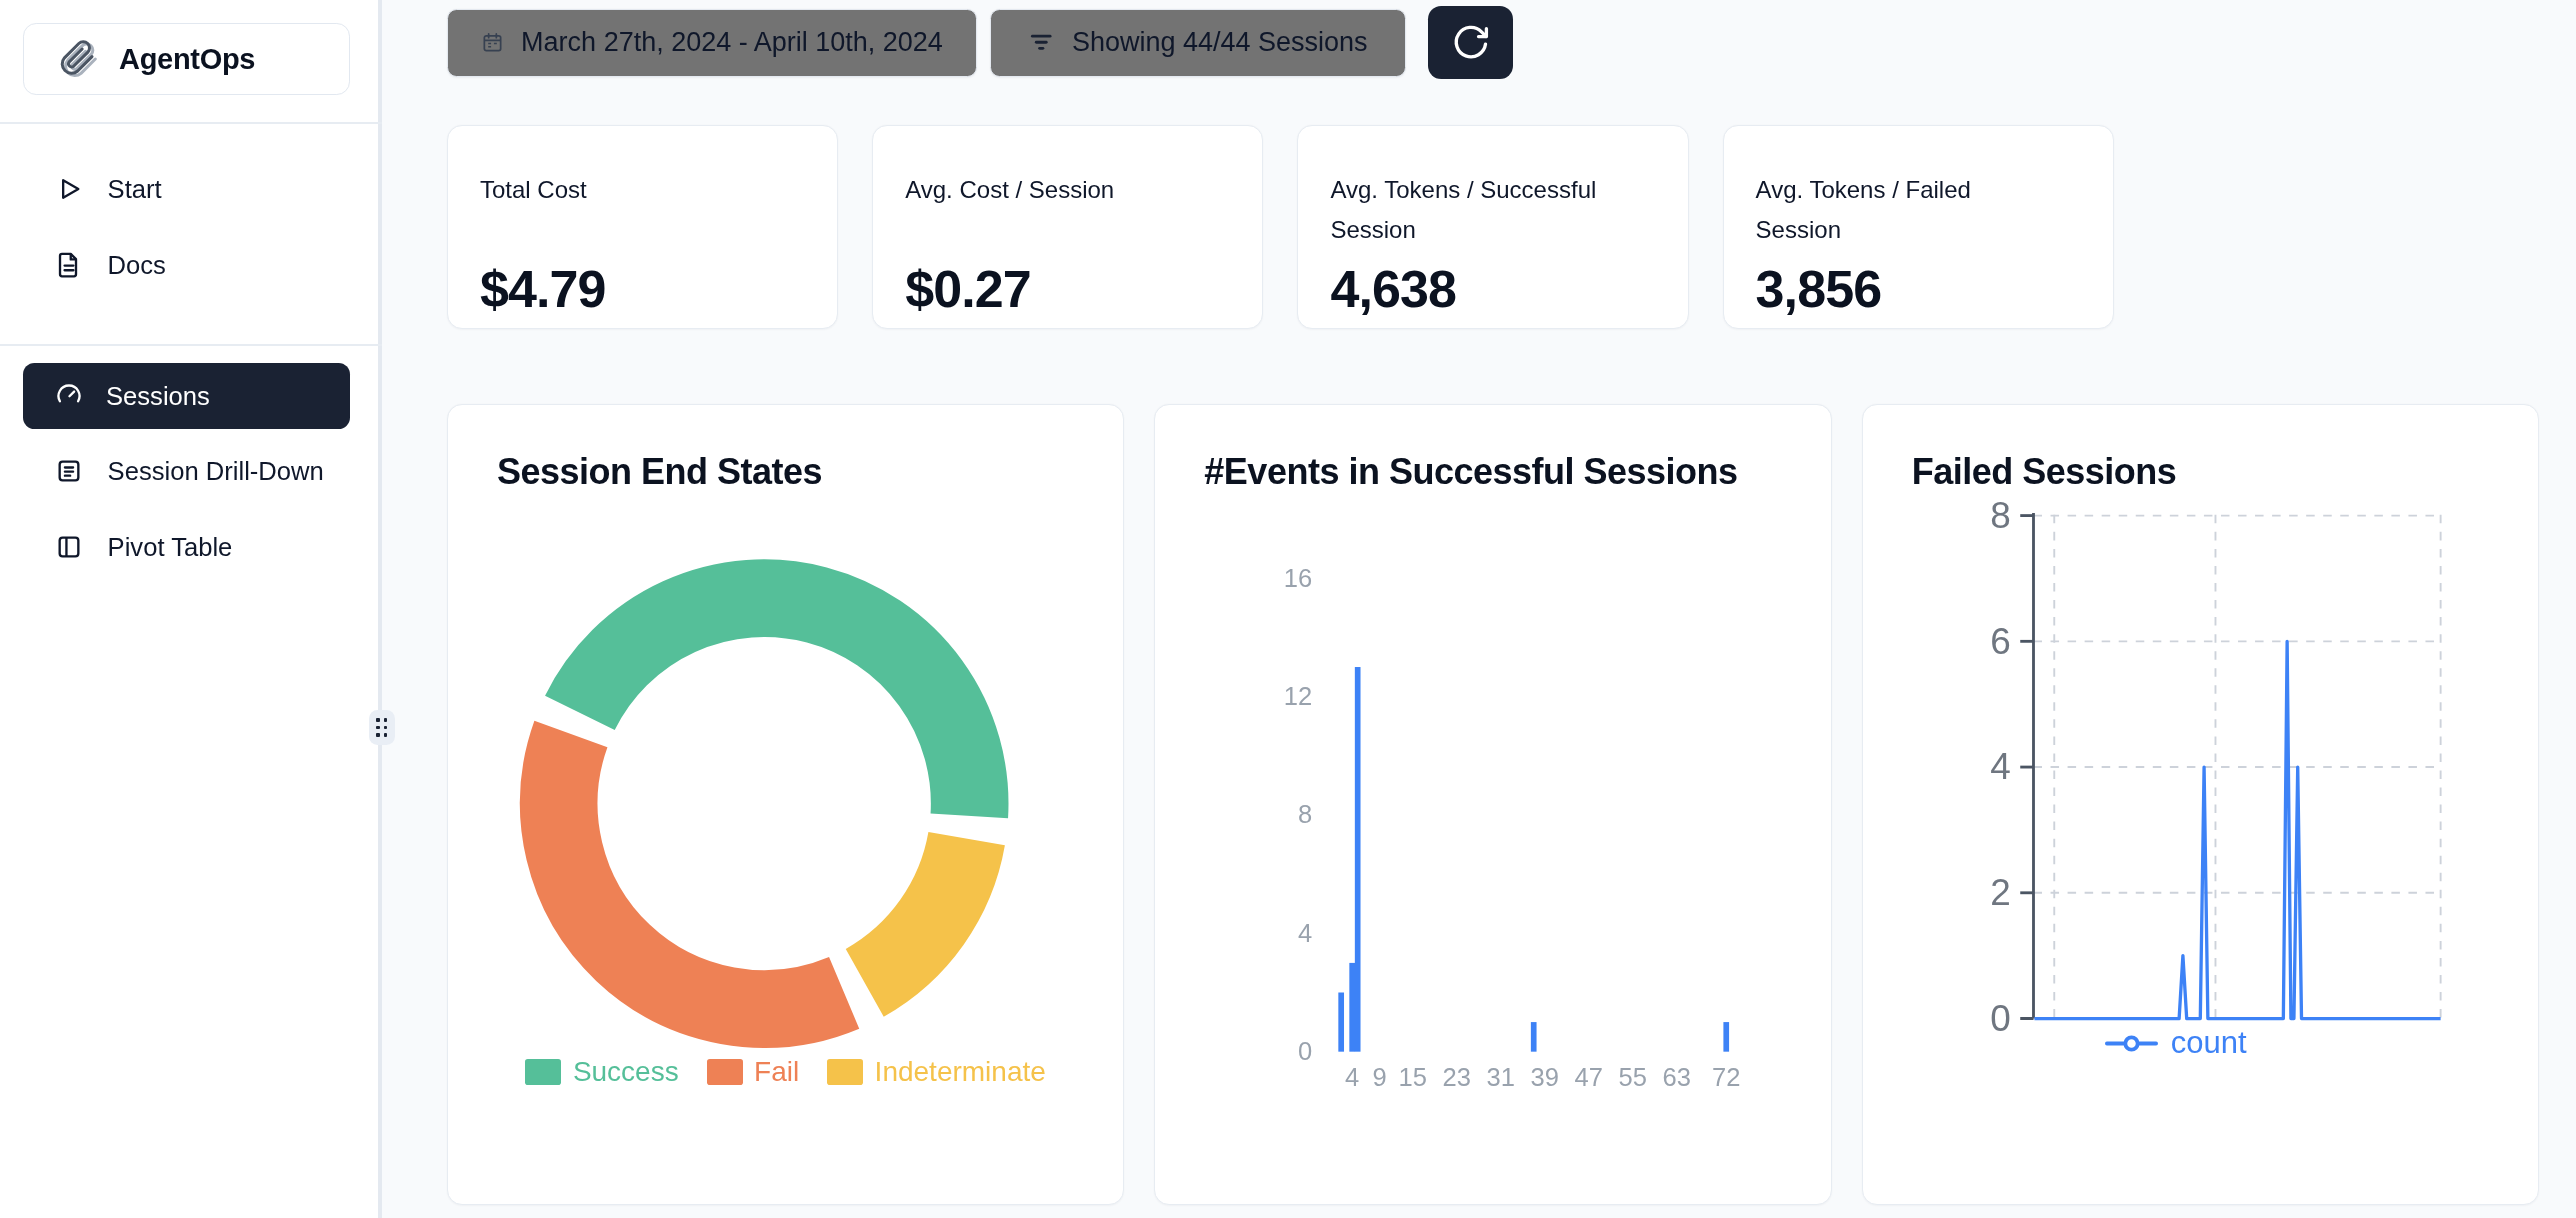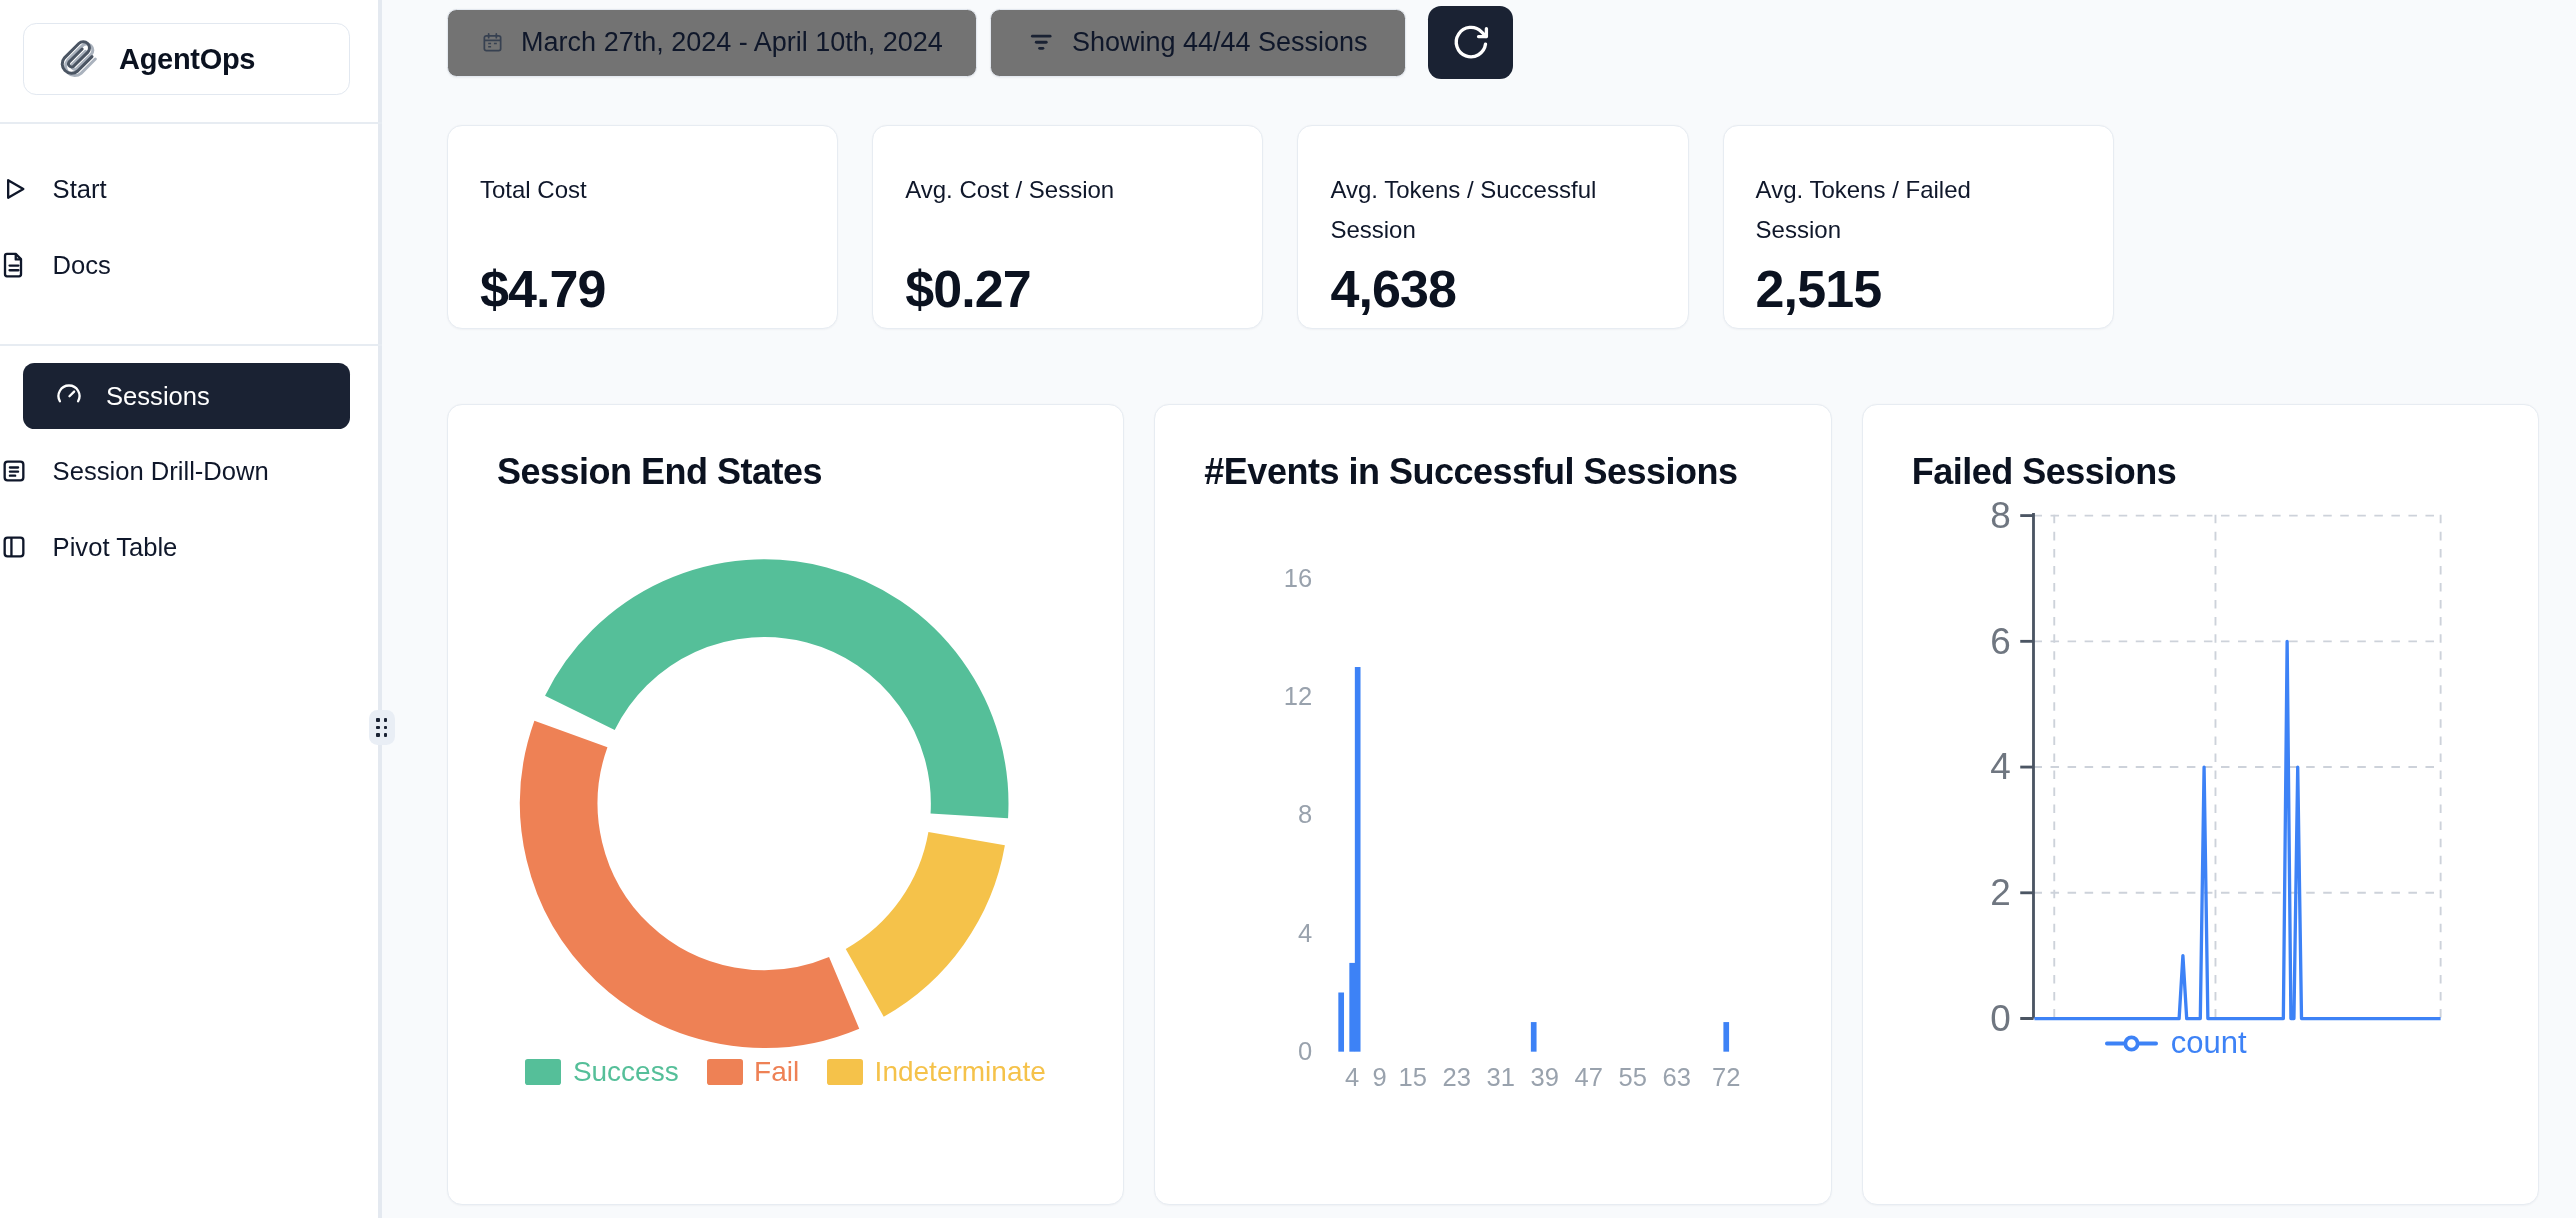--- a/index.html
+++ b/index.html
@@ -4,21 +4,21 @@
 <style>
   * { margin:0; padding:0; box-sizing:border-box; }
   html,body { width:2576px; height:1219px; overflow:hidden; }
   body { font-family:"Liberation Sans", sans-serif; background:#f8fafc; color:#0f172a; position:relative; }
 
   
   .sidebar { position:absolute; left:0; top:0; width:382px; height:1219px; background:#ffffff; border-right:4.7px solid #e4e9f0; }
   .logo-box { position:absolute; left:23px; top:23px; width:327px; height:72px; background:#fff; border:1.9px solid #e2e8f0; border-radius:13.2px; display:flex; align-items:center; padding-left:34px; gap:21px; cursor:pointer; }
   .logo-box .brand { font-size:29px; font-weight:bold; letter-spacing:-0.3px; color:#0b1220; }
   .sb-divider { position:absolute; left:0; width:382px; height:1.9px; background:#e7ecf2; }
-  .nav-item { position:absolute; left:0; width:382px; height:74px; display:flex; align-items:center; gap:24.6px; font-size:25.6px; font-weight:500; color:#0f172a; cursor:pointer; }
+  .nav-item { position:absolute; left:0; width:382px; height:74px; display:flex; align-items:center; padding-left:55px; gap:24.6px; font-size:25.6px; font-weight:500; color:#0f172a; cursor:pointer; }
   .nav-pill { position:absolute; left:23px; top:363px; width:327px; height:66px; background:#1a2233; border-radius:11.4px; color:#ffffff; display:flex; align-items:center; padding-left:32px; gap:23px; font-size:25.6px; font-weight:500; cursor:pointer; }
   .nav-icon { width:28px; height:28px; flex:0 0 auto; }
   .grip { position:absolute; left:369px; top:710px; width:25.6px; height:35px; background:#e9eef5; border-radius:8.5px; display:flex; align-items:center; justify-content:center; cursor:col-resize; z-index:5; }
   .grip-dots { display:grid; grid-template-columns:3.8px 3.8px; grid-template-rows:3.8px 3.8px 3.8px; gap:3.8px; }
   .grip-dots i { width:3.8px; height:3.8px; background:#1a2233; border-radius:0.9px; }
 
   
   .main { position:absolute; left:387px; top:0; right:0; bottom:0; background:#f8fafc; }
   .btn { position:absolute; top:8.5px; height:68px; background:#737373; border:1.9px solid #e4e9f0; border-radius:9.5px; display:flex; align-items:center; justify-content:center; gap:17px; font-size:27px; font-weight:500; color:#0f172a; box-shadow:0 0.9px 1.9px rgba(16,24,40,.05); cursor:pointer; }
   .btn-date { left:60px; width:530px; }
@@ -166,21 +166,21 @@
     <div class="stat-card">
       <div class="stat-label">Avg. Cost / Session</div>
       <div class="stat-value">$0.27</div>
     </div>
     <div class="stat-card">
       <div class="stat-label">Avg. Tokens / Successful Session</div>
       <div class="stat-value">4,638</div>
     </div>
     <div class="stat-card">
       <div class="stat-label">Avg. Tokens / Failed Session</div>
-      <div class="stat-value">2,515</div>
+      <div class="stat-value">3,856</div>
     </div>
   </div>
 
   <div class="charts-row">
 
     <div class="chart-card">
       <div class="chart-title">Session End States</div>
       <svg id="donut-svg" class="chart-svg" width="676" height="801" viewBox="0 0 714 846">
           <path d="M 139.29493378067073 325.1932299441913 A 217 217 0 0 1 550.6098312203253 434.00696039442767" fill="none" stroke="#55bf99" stroke-width="82"></path>
           <path d="M 547.8100292551338 458.07116655729675 A 217 217 0 0 1 440.1659648366681 610.2558794603204" fill="none" stroke="#f5c24a" stroke-width="82"></path>

